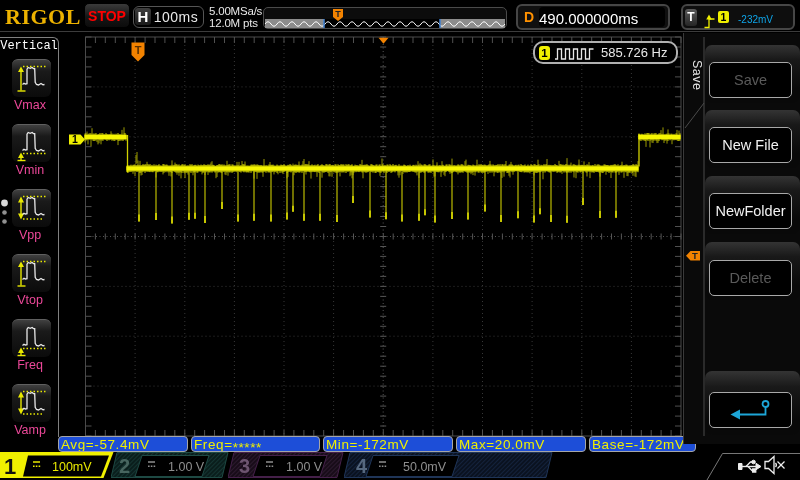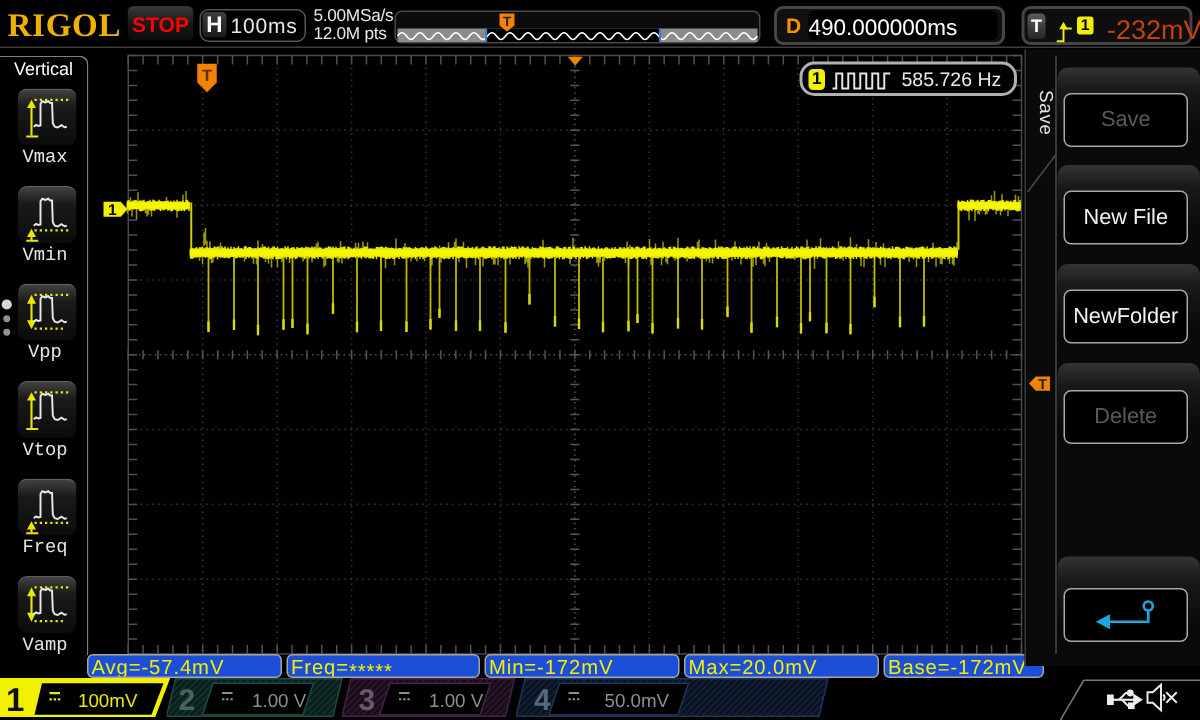--- a/index.html
+++ b/index.html
@@ -25,29 +25,29 @@
 #dblk { position:absolute; left:516px; top:4px; width:154px; height:26px; border-radius:6px;
   border:2px solid #464646; background:#101010; }
 #dblk .dl { position:absolute; left:6px; top:2px; color:#ff9100; font-weight:bold; font-size:14px; line-height:18px;}
 #dblk .dv { position:absolute; left:21px; top:1px; width:126px; height:20px; background:#000;
   border-radius:4px; color:#fff; font-size:15px; text-align:left; line-height:23px; }
 #tblk { position:absolute; left:681px; top:4px; width:114px; height:26px; border-radius:6px;
   border:2px solid #464646; background:#0e0e0e; }
 #tblk .tsq { position:absolute; left:2px; top:2.5px; width:12px; height:17px; border-radius:3px;
   background:linear-gradient(180deg,#5a5a5a,#262626); color:#fff; font-weight:bold; font-size:12px;
   text-align:center; line-height:17px; }
-#tblk .tv { position:absolute; left:55px; top:7px; color:#c2410c; font-size:18px; line-height:14px; }
+#tblk .tv { position:absolute; left:55px; top:7px; color:#0ea5e9; font-size:10px; line-height:14px; }
 #tblk .onebox { position:absolute; left:35px; top:5px; width:11px; height:12px; background:#f0f000;
   border-radius:2px; color:#000; font-weight:bold; font-size:10.5px; text-align:center; line-height:12px; }
 #lframe { position:absolute; left:0px; top:37px; width:59px; height:400px;
   border-top:1px solid #808080; border-right:1px solid #808080; border-radius:0 6px 0 0; }
-#ltitle { position:absolute; left:0px; top:39px; width:58px; text-align:center; color:#fff; font-size:12px; }
+#ltitle { position:absolute; left:0px; top:39px; width:58px; text-align:center; color:#fff; font-size:12px;font-family:Liberation Mono, monospace; }
 .mbtn { position:absolute; left:12px; width:39px; height:38px; border-radius:6px;
   background:linear-gradient(180deg,#404040,#1a1a1a 30%,#0b0b0b); border-top:1px solid #606060; }
-.mlbl { position:absolute; left:0px; width:60px; text-align:center; color:#e5e5e5; font-size:12.5px;font-family:Liberation Mono, monospace; }
+.mlbl { position:absolute; left:0px; width:60px; text-align:center; color:#ec4899; font-size:12.5px; }
 .meas { position:absolute; top:436px; height:16px; border:1px solid #a6a6a6; border-radius:4px;
   background:#1d4ed8; color:#f0f000; font-size:13.5px; line-height:15px; padding-left:2px; letter-spacing:0.6px; white-space:nowrap; overflow:hidden;}
 #chbar { position:absolute; left:0; top:452px; width:800px; height:26px; background:#000; }
 .chcell { position:absolute; top:0; height:26px; }
 #rpanel { position:absolute; left:683px; top:33px; width:117px; height:411px; background:#0a0a0a;
   border-left:1px solid #3a3a3a; }
 .well { position:absolute; left:21px; width:95px; height:58px; border-radius:7px;
   background:linear-gradient(180deg,#343434,#191919 25%,#090909 75%); }
 .rbtn { position:absolute; left:25px; width:83px; height:36px; border-radius:5px; background:#000;
   border:1.5px solid #a8a8a8; text-align:center; font-size:14.5px; }

